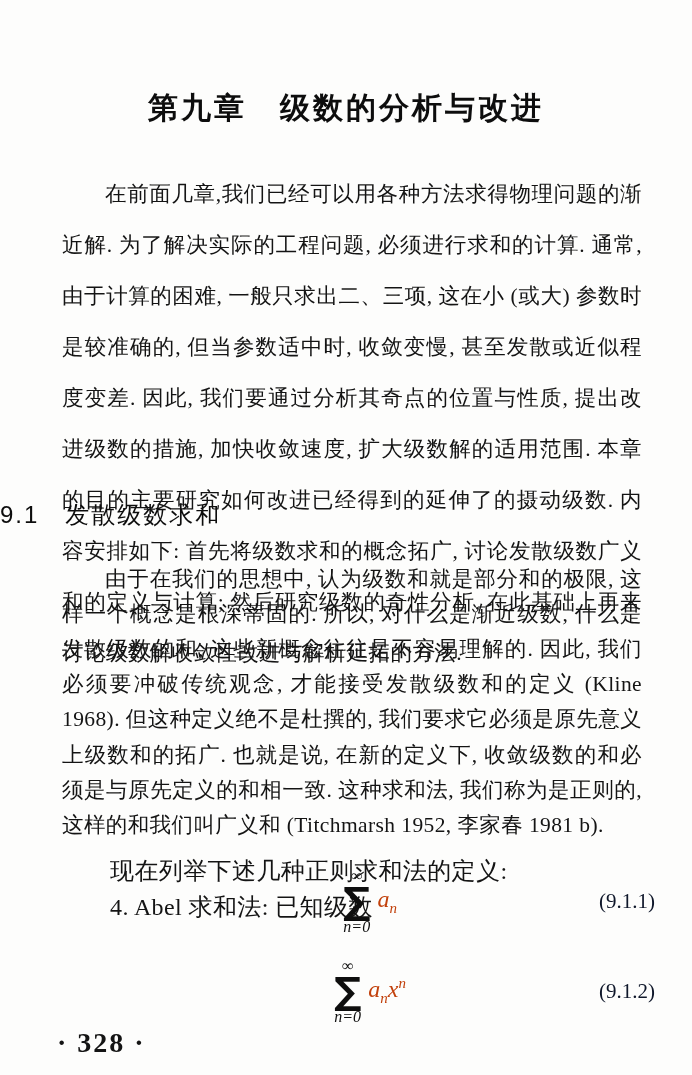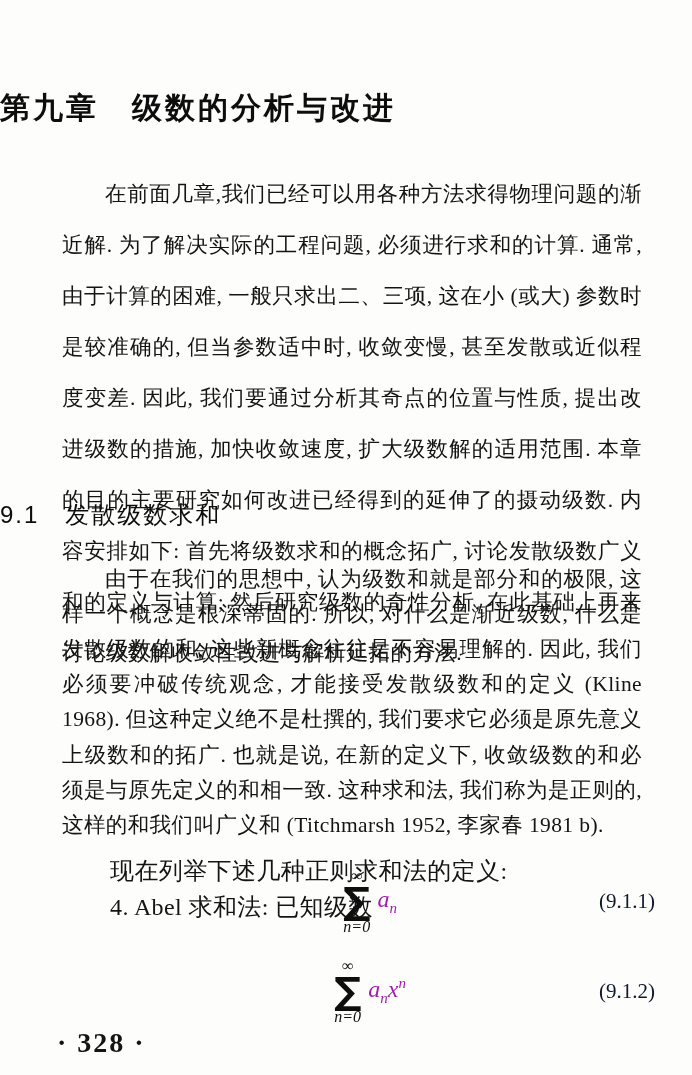--- a/index.html
+++ b/index.html
@@ -10,21 +10,21 @@
     color: #121212;
     overflow: hidden;
   }
   .page {
     position: relative;
     width: 692px; height: 1075px;
     background: #fdfdfc;
   }
   .chapter-title {
     position: absolute; top: 68px; left: 0; width: 692px;
-    text-align: left;
+    text-align: center;
     font-family: "Liberation Sans", "DejaVu Sans", sans-serif;
     font-weight: bold; font-size: 30px; letter-spacing: 3px;
     color: #0d0d0d;
   }
   .body-para {
     position: absolute; left: 62px; width: 580px;
     font-size: 21.5px; letter-spacing: 0.4px;
     text-align: justify; text-indent: 2em;
     color: #141414;
   }
@@ -60,21 +60,21 @@
   .sum-limit {
     font-size: 16px; line-height: 15px;
     font-style: italic; color: #101010;
     font-family: "Liberation Serif", "DejaVu Serif", serif;
   }
   .sum-sigma {
     font-family: "DejaVu Sans", sans-serif;
     font-size: 38px; line-height: 36px; font-weight: bold; color: #0e0e0e;
   }
   .eq-term {
-    margin-left: 7px; font-size: 24px; font-style: italic; color: #a21caf;
+    margin-left: 7px; font-size: 24px; font-style: italic; color: #c2410c;
   }
   .eq-term sub { font-size: 15px; font-style: italic; }
   .eq-term sup { font-size: 15px; font-style: italic; }
   .eq-number {
     position: absolute; right: 37px; top: 50%;
     transform: translateY(-50%);
     font-size: 21px; color: #0f172a;
   }
   .page-number {
     position: absolute; top: 1027px; left: 57px;

